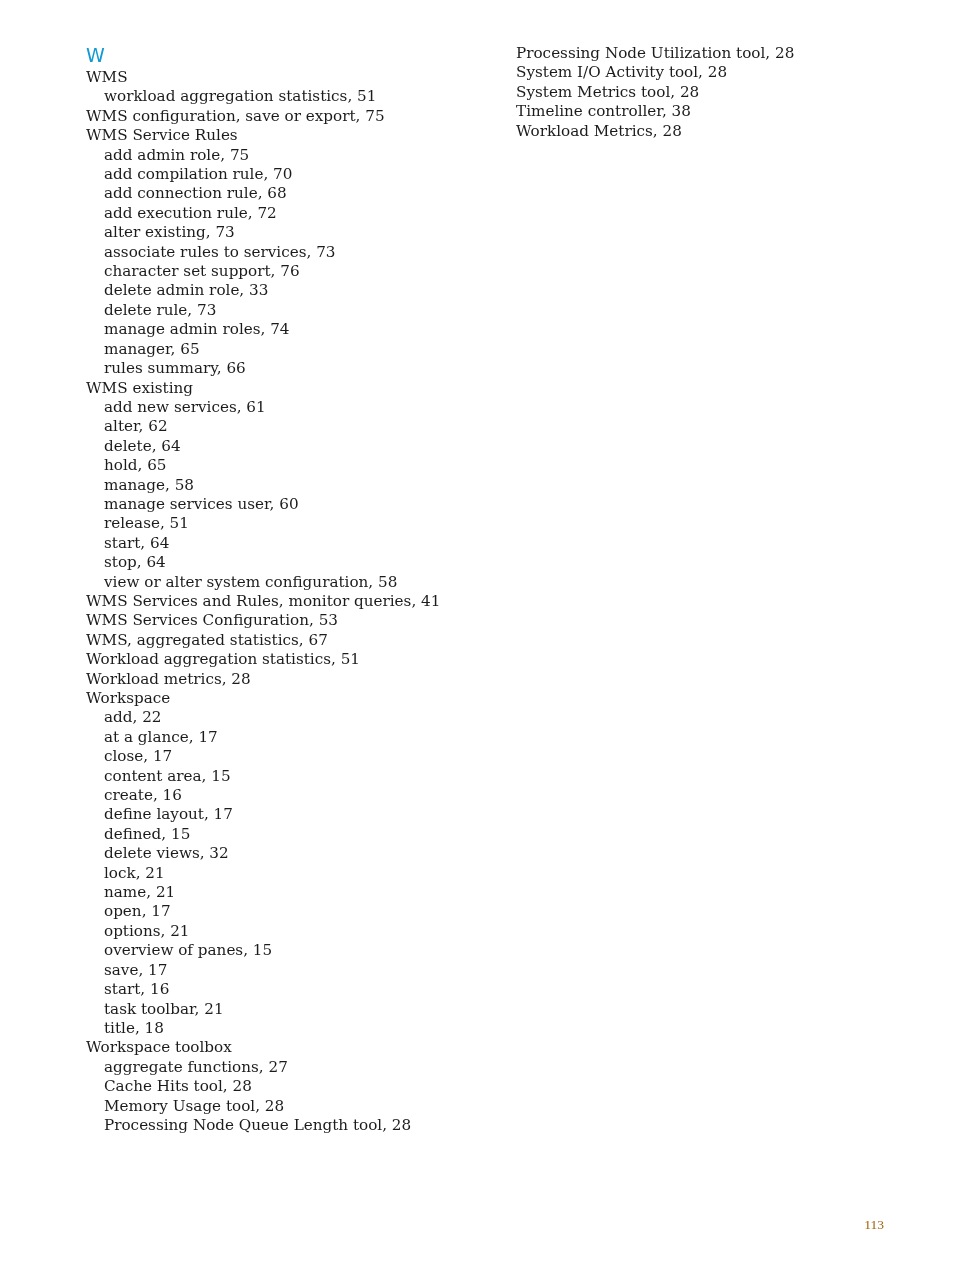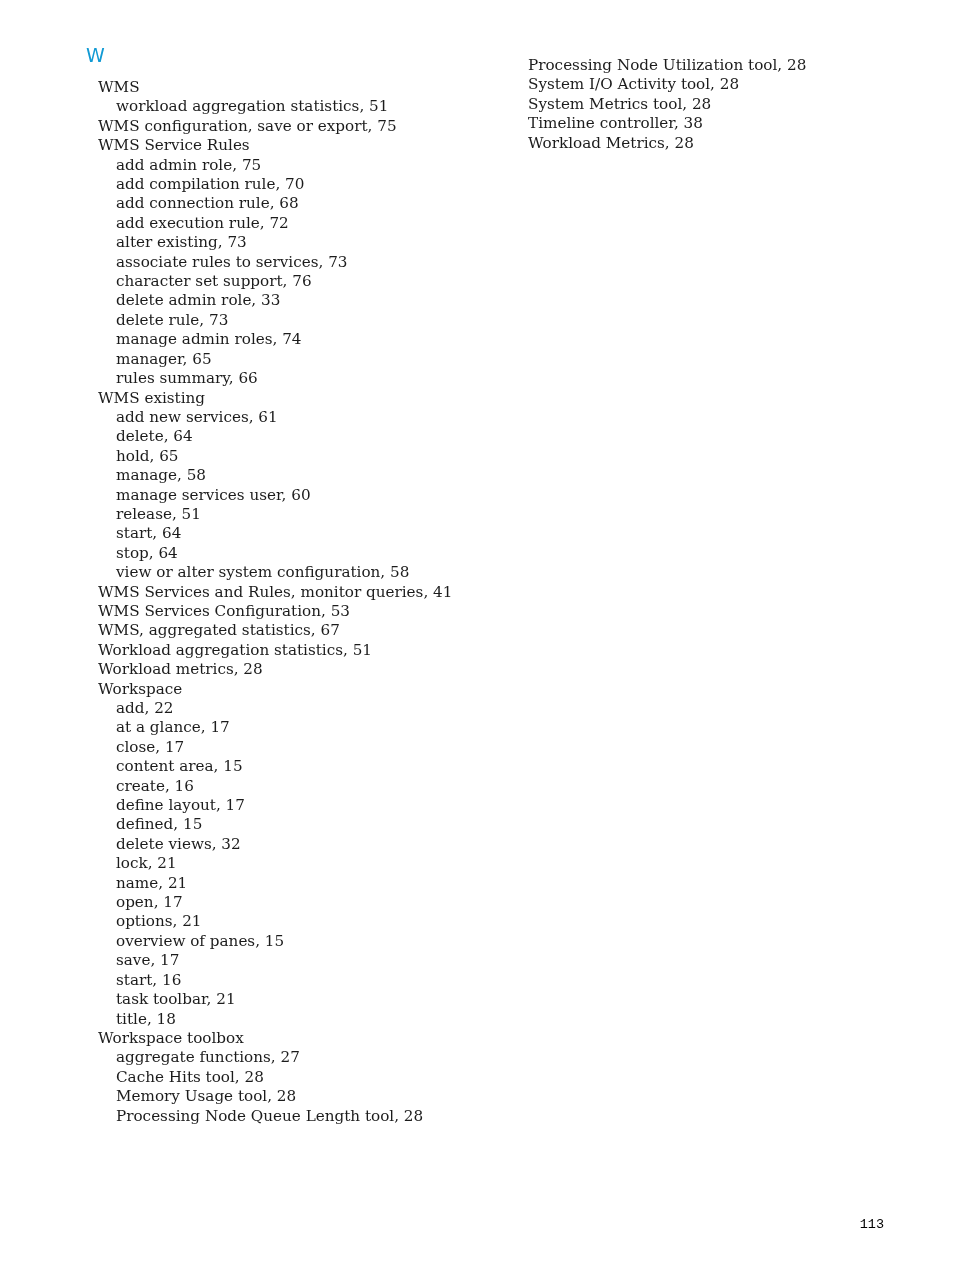--- a/index.html
+++ b/index.html
@@ -37,41 +37,41 @@
     color: #119ad4;
     font-weight: 400;
     letter-spacing: 0.5px;
     margin: 0 0 2px 0;
     padding: 0;
     font-family: "DejaVu Sans", "Liberation Sans", sans-serif;
   }
 
   .entry-list {
     list-style: none;
-    margin: 12px;
+    margin: 0;
     padding: 0;
   }
   .entry {
     font-size: 15.2px;
     line-height: 19.4px;
     white-space: nowrap;
     margin: 0;
     padding: 0;
   }
   .entry.level-0 { padding-left: 0px; }
   .entry.level-1 { padding-left: 18px; }
 
   .page-number {
     position: absolute;
     right: 70px;
     bottom: 38px;
     font-size: 13.5px;
     line-height: 16px;
-    color: #000000;
-    font-family: Liberation Mono, monospace;
+    color: #a16207;
+    font-family: Liberation Serif, serif;
   }
 </style>
 </head>
 <body>
 
 <div class="page" style="background: rgb(255, 255, 255); color: rgb(28, 28, 28);">
 
   <div class="columns">
 
     <div class="column column-left">
@@ -88,20 +88,21 @@
           <li class="entry level-1">alter existing, 73</li>
           <li class="entry level-1">associate rules to services, 73</li>
           <li class="entry level-1">character set support, 76</li>
           <li class="entry level-1">delete admin role, 33</li>
           <li class="entry level-1">delete rule, 73</li>
           <li class="entry level-1">manage admin roles, 74</li>
           <li class="entry level-1">manager, 65</li>
           <li class="entry level-1">rules summary, 66</li>
           <li class="entry level-0">WMS existing</li>
           <li class="entry level-1">add new services, 61</li>
+          <li class="entry level-1">alter, 62</li>
           <li class="entry level-1">delete, 64</li>
           <li class="entry level-1">hold, 65</li>
           <li class="entry level-1">manage, 58</li>
           <li class="entry level-1">manage services user, 60</li>
           <li class="entry level-1">release, 51</li>
           <li class="entry level-1">start, 64</li>
           <li class="entry level-1">stop, 64</li>
           <li class="entry level-1">view or alter system configuration, 58</li>
           <li class="entry level-0">WMS Services and Rules, monitor queries, 41</li>
           <li class="entry level-0">WMS Services Configuration, 53</li>

